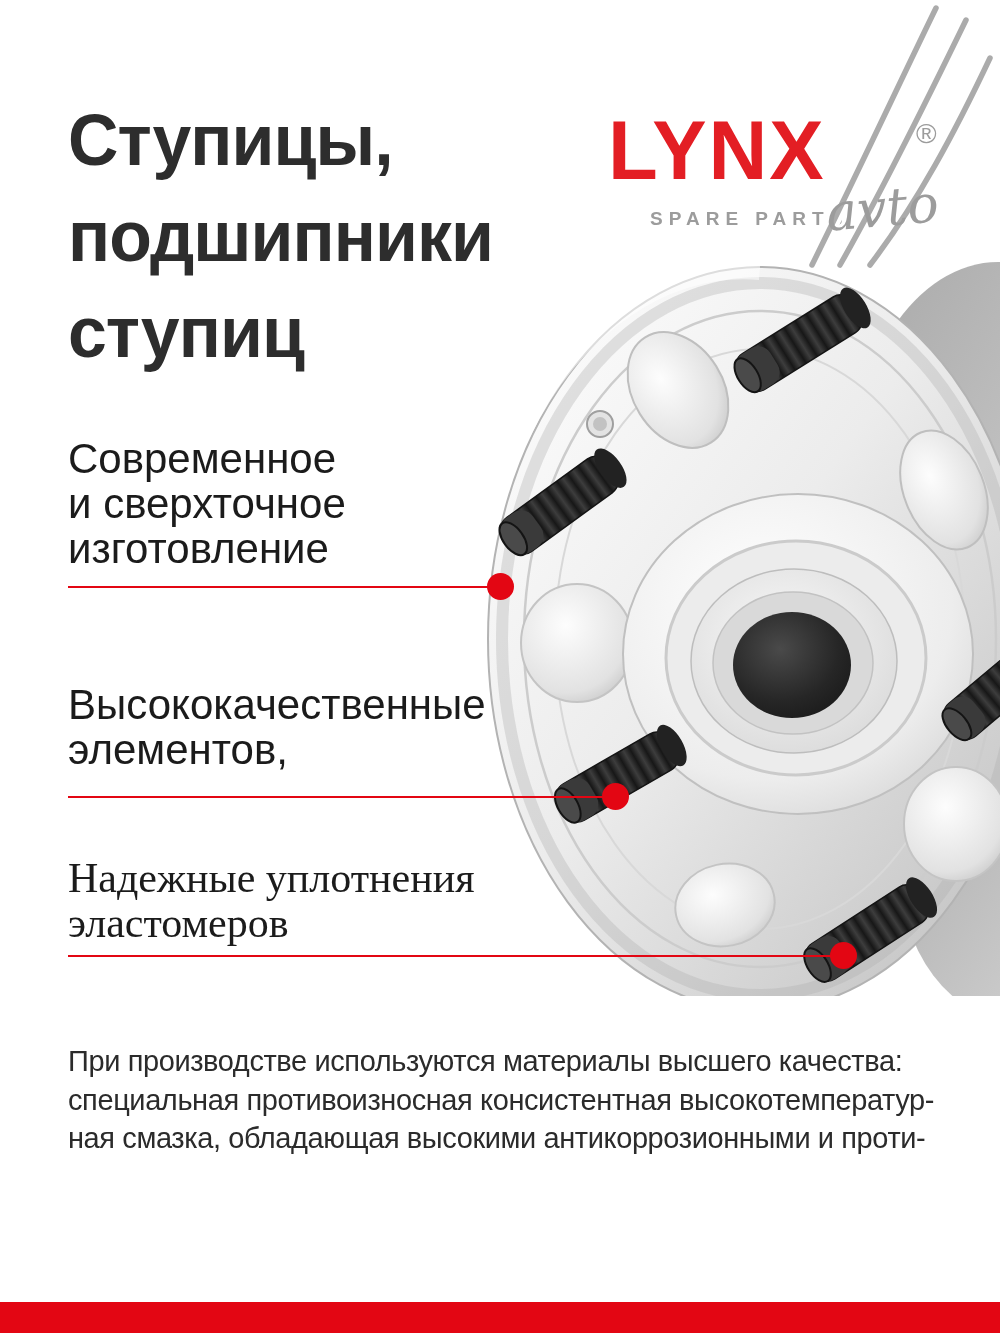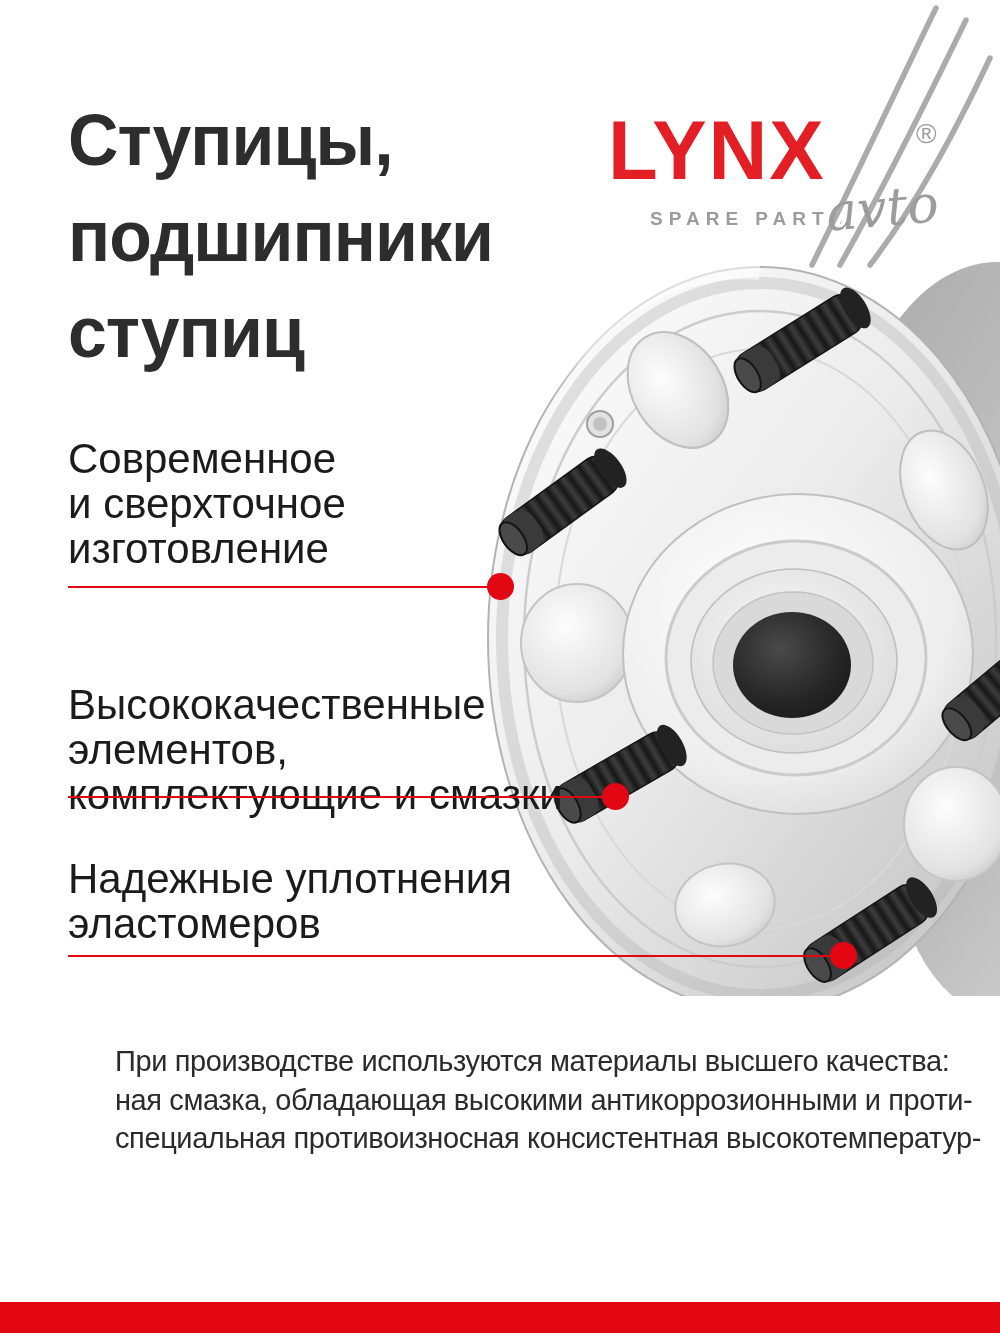--- a/index.html
+++ b/index.html
@@ -35,36 +35,36 @@
   
   .hub{position:absolute;left:478px;top:262px;width:522px;height:734px;overflow:hidden;z-index:1;}
   
   .feature{
     position:absolute;left:68px;z-index:4;
     font-size:42px;line-height:45px;color:#1b1b1b;
   }
   .feature span{display:block;white-space:nowrap;}
   #feature-1{top:436px;}
   #feature-2{top:650px;margin-top:32px;}
-  #feature-3{top:856px;}
+  #feature-3{top:856px;font-family:Liberation Serif, serif;}
   
   .pline{position:absolute;left:68px;height:2px;background:#e30613;z-index:5;}
   #pline-1{top:586px;width:433px;}
   #pline-2{top:796px;width:548px;}
   #pline-3{top:955px;width:776px;}
   .pdot{position:absolute;width:27px;height:27px;border-radius:50%;background:#e30613;z-index:6;}
   #pdot-1{left:487px;top:573px;}
   #pdot-2{left:602px;top:783px;}
   #pdot-3{left:830px;top:942px;}
   
   .desc{
     position:absolute;left:68px;top:1042px;z-index:4;
     font-size:29px;line-height:38.5px;color:#2b2b2b;letter-spacing:-0.4px;
   }
-  .desc div{white-space:nowrap;margin-left:47px;}
+  .desc div{white-space:nowrap;}
   
   .footer-bar{
     position:absolute;left:0;bottom:0;width:1000px;height:31px;
     background:#e30613;z-index:7;
   }
 </style>
 </head>
 <body>
 
 <div class="title">
@@ -192,33 +192,32 @@
 </div>
 
 <div class="feature" id="feature-1">
   <span>Современное</span>
   <span>и сверхточное</span>
   <span>изготовление</span>
 </div>
 <div class="feature" id="feature-2">
   <span>Высококачественные</span>
   <span>элементов,</span>
-  <span>комплектующие и смазки</span>
 </div>
 <div class="feature" id="feature-3">
   <span>Надежные уплотнения</span>
   <span>эластомеров</span>
 </div>
 
 <div class="pline" id="pline-1"></div>
 <div class="pline" id="pline-2"></div>
 <div class="pline" id="pline-3"></div>
 <div class="pdot" id="pdot-1"></div>
 <div class="pdot" id="pdot-2"></div>
 <div class="pdot" id="pdot-3"></div>
 
 <div class="desc">
   <div>При производстве используются материалы высшего качества:</div>
+  <div>специальная противоизносная консистентная высокотемператур-</div>
   <div>ная смазка, обладающая высокими антикоррозионными и проти-</div>
-  <div>специальная противоизносная консистентная высокотемператур-</div>
 </div>
 
 <div class="footer-bar"></div>
 
 </body></html>

